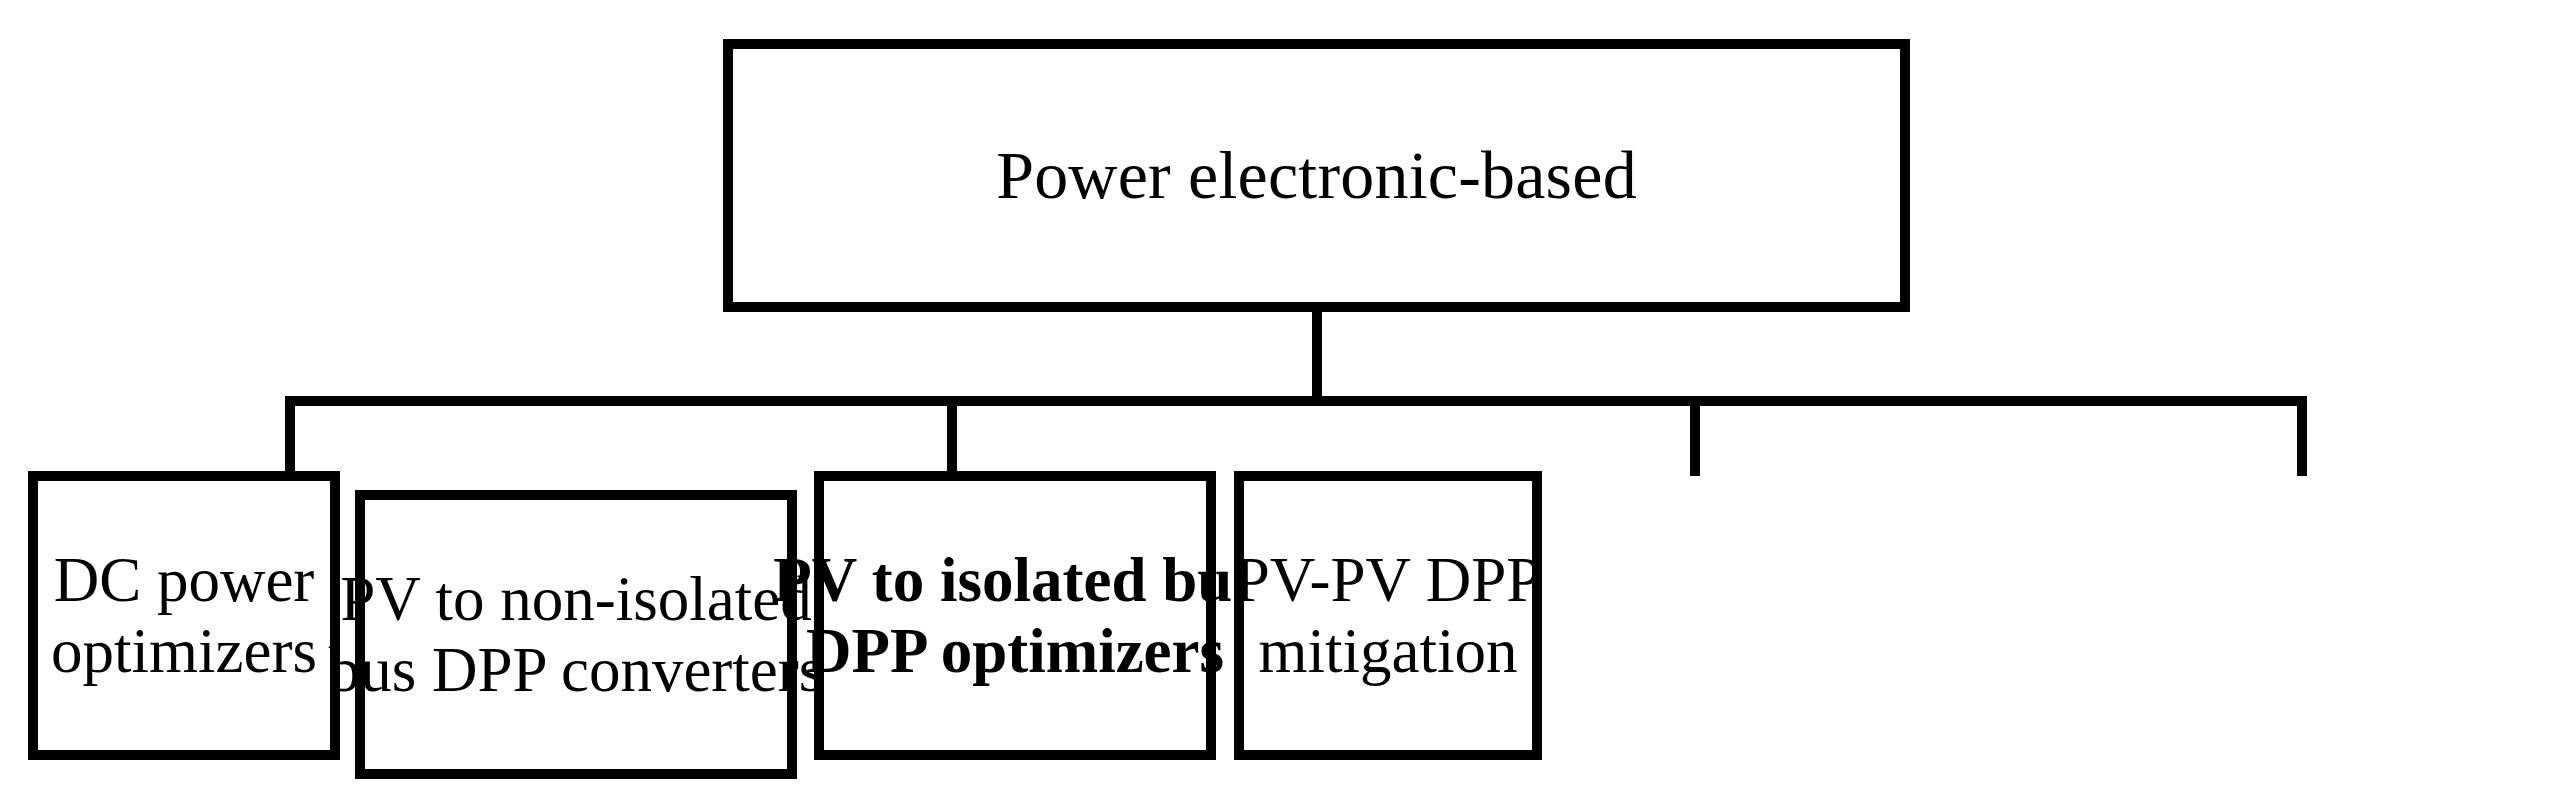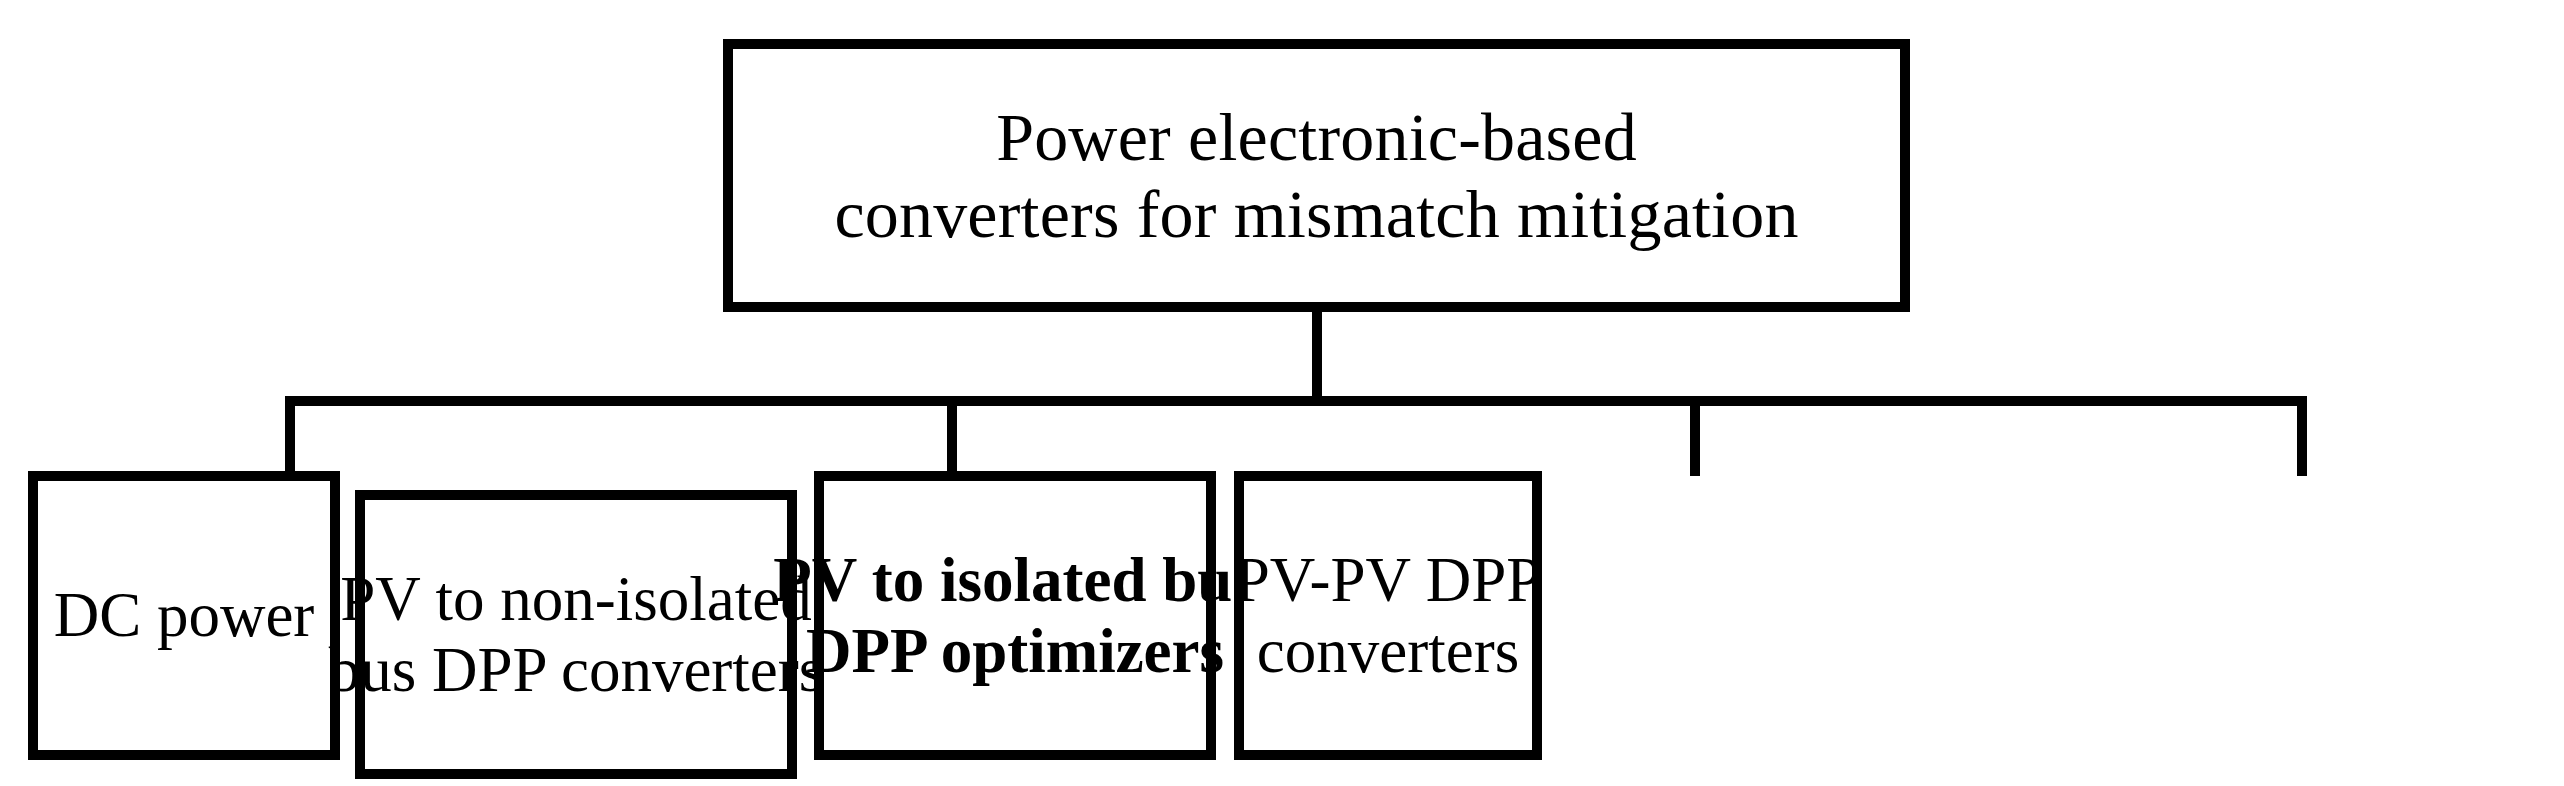--- a/index.html
+++ b/index.html
@@ -100,42 +100,42 @@
   #connector-drop-3 { left: 1690px; }
   #connector-drop-4 { left: 2297px; }
 </style>
 </head>
 <body>
 
 <div id="diagram-root">
 
   <div class="node-box" id="node-root">
     <span class="node-line">Power electronic-based</span>
-    <span class="node-line">converters for mismatch mitigation</span>
   </div>
 
   <div class="conn conn-vert" id="connector-root-stem"></div>
   <div class="conn conn-horiz" id="connector-bus"></div>
   <div class="conn conn-vert conn-drop" id="connector-drop-1"></div>
   <div class="conn conn-vert conn-drop" id="connector-drop-2"></div>
   <div class="conn conn-vert conn-drop" id="connector-drop-3"></div>
   <div class="conn conn-vert conn-drop" id="connector-drop-4"></div>
 
   <div class="node-box node-leaf" id="node-dc-power-optimizers">
     <span class="node-line">DC power</span>
+    <span class="node-line">optimizers</span>
   </div>
 
   <div class="node-box node-leaf" id="node-pv-nonisolated-bus">
     <span class="node-line">PV to non-isolated</span>
     <span class="node-line">bus DPP converters</span>
   </div>
 
   <div class="node-box node-leaf" id="node-pv-isolated-bus">
     <span class="node-line">PV to isolated bus</span>
     <span class="node-line">DPP optimizers</span>
   </div>
 
   <div class="node-box node-leaf" id="node-pv-pv-dpp">
     <span class="node-line">PV-PV DPP</span>
-    <span class="node-line">converters</span>
+    <span class="node-line">mitigation</span>
   </div>
 
 </div>
 
 </body></html>

